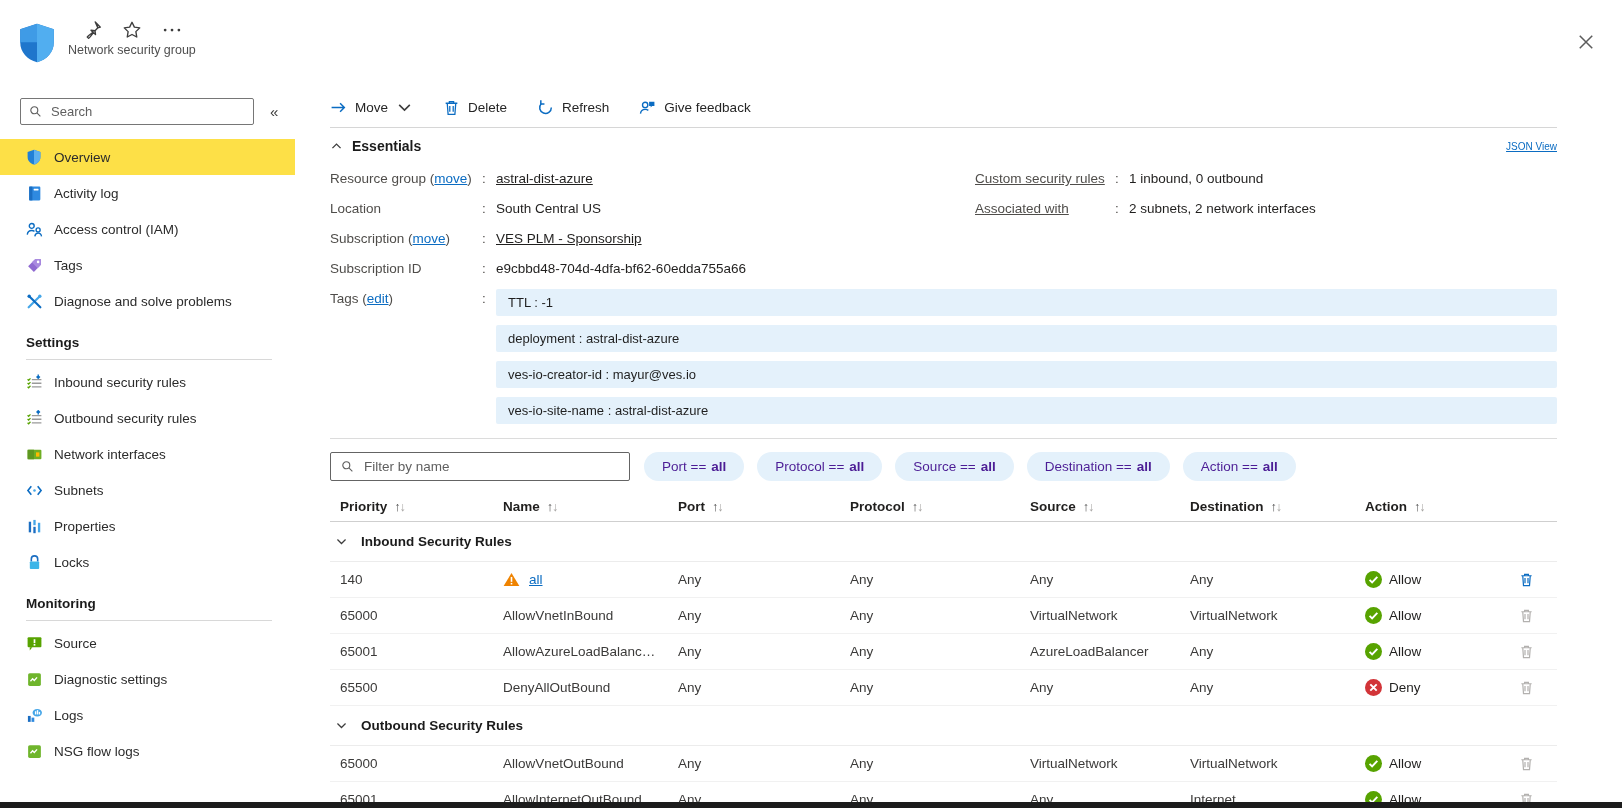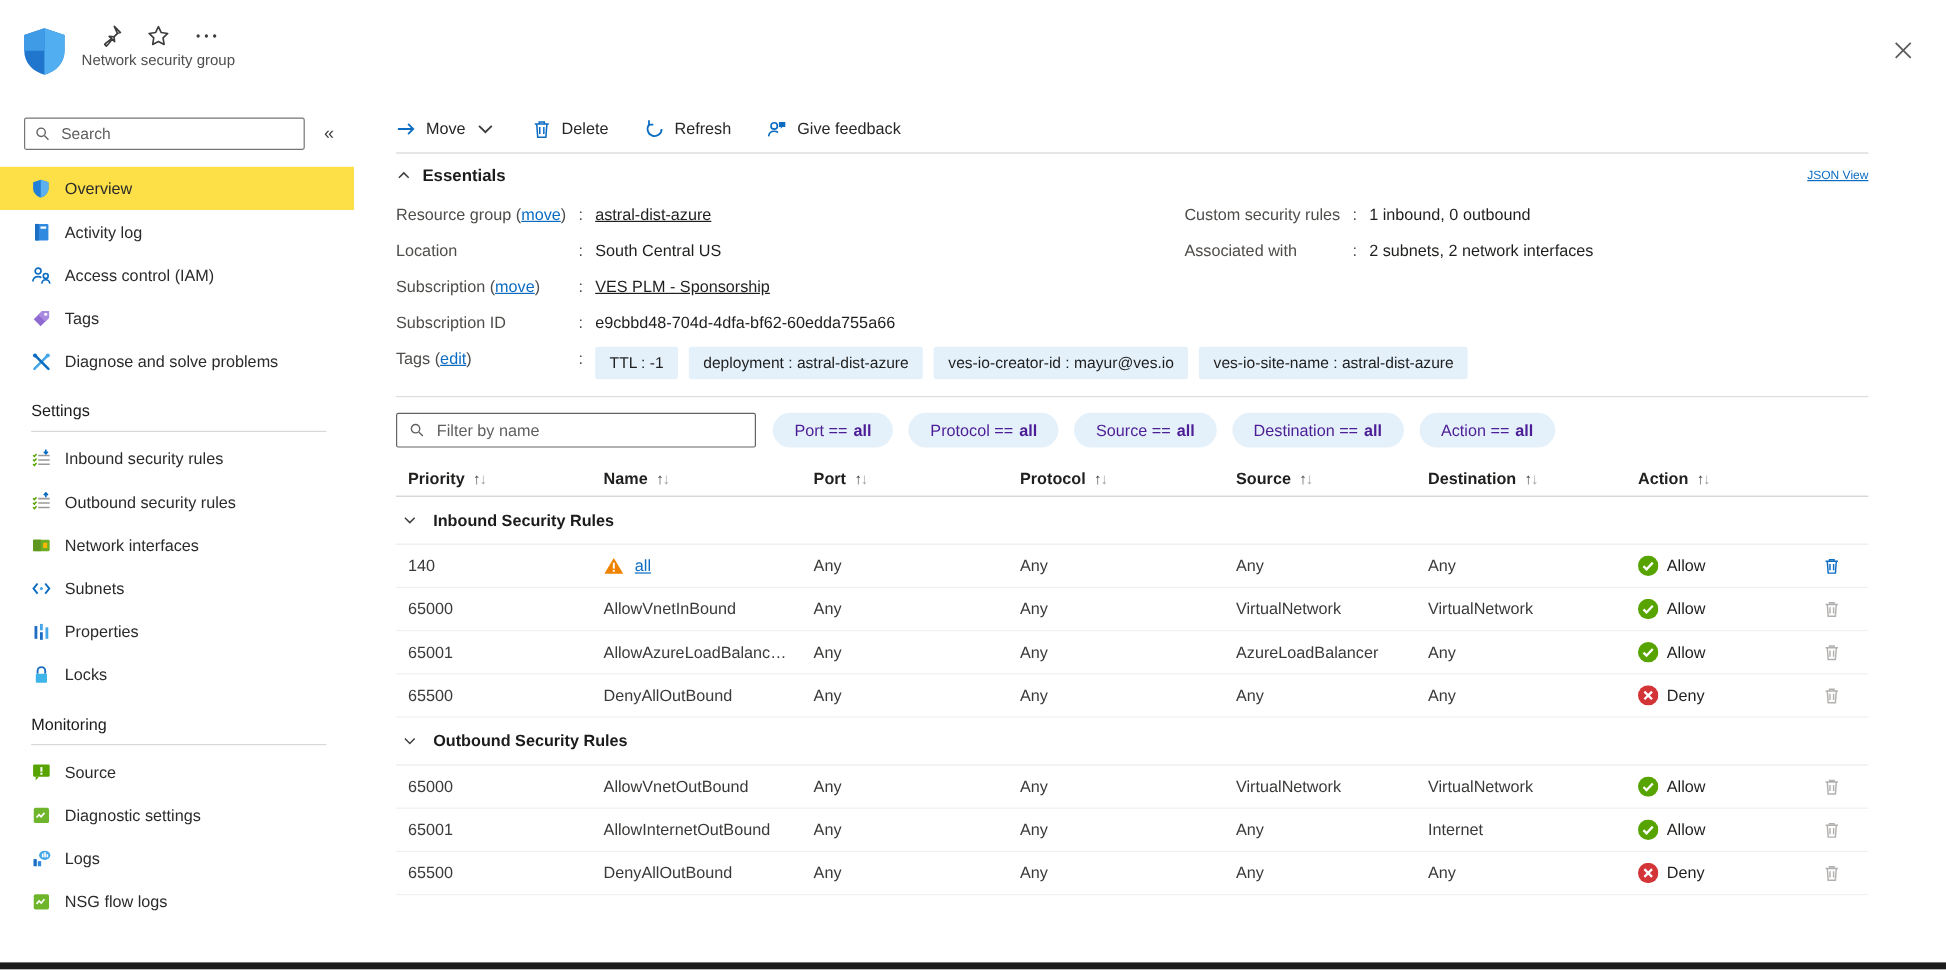--- a/index.html
+++ b/index.html
@@ -31,41 +31,41 @@
   .sidebar-search { width:234px; height:27px; border:1px solid #767676; border-radius:2px;
     display:flex; align-items:center; gap:7px; padding:0 8px; background:#fff; }
   .sidebar-search input { border:none; outline:none; flex:1; font-size:13px; font-family:inherit; color:#333; background:transparent; }
   .sidebar-search input::placeholder { color:#5f5f5f; }
   .collapse-btn { font-size:15px; color:#3a3a3a; cursor:pointer; user-select:none; }
   .nav { margin-top:14px; }
   .nav-item { display:flex; align-items:center; gap:11px; height:36px;
     font-size:13.5px; color:#2b2b2b; margin-left:-20px; padding-left:26px; margin-right:5px; cursor:pointer; }
   .nav-item.selected { background:#fde047; }
   .nav-item .nicon { width:17px; height:17px; flex:0 0 17px; display:inline-flex; }
-  .nav-section { font-size:13.5px; font-weight:400; color:#1b1b1b; margin:16px 0 0 6px; }
+  .nav-section { font-size:13.5px; font-weight:700; color:#1b1b1b; margin:16px 0 0 6px; }
   .nav-divider { border:none; border-top:1px solid #d8d8d8; margin:9px 28px 4px 6px; }
 
   
   .main { flex:1; padding:0 65px 0 30px; position:relative; }
   .toolbar { display:flex; align-items:center; gap:30px; height:40px; border-bottom:1px solid #d6d6d6; }
   .tool-btn { display:flex; align-items:center; gap:8px; font-size:13.5px; color:#262626; cursor:pointer; }
   .tool-btn svg { width:17px; height:17px; }
 
   
   .essentials { padding-top:10px; }
   .ess-header { display:flex; align-items:center; justify-content:space-between; }
   .ess-title-wrap { display:flex; align-items:center; gap:9px; cursor:pointer; }
   .ess-title { font-size:14px; font-weight:700; color:#1b1b1b; }
   .json-view { font-size:10px; }
-  .ess-body { display:flex; margin-top:15px;gap:12px; }
+  .ess-body { display:flex; margin-top:15px; }
   .ess-col-left { width:645px; flex:0 0 645px; }
   .ess-col-right { flex:1; }
   .ess-row { display:flex; margin-bottom:11px; font-size:13.5px; line-height:19px; }
   .ess-label { width:152px; color:#4f4d4a; flex:0 0 152px; }
-  .ess-col-right .ess-label { width:140px; flex:0 0 140px; }
+  .ess-col-right .ess-label { width:140px; flex:0 0 140px;text-decoration:underline; }
   .ess-colon { width:14px; color:#4f4d4a; flex:0 0 14px; }
   .ess-value { color:#201f1e; }
   .tags-row { margin-top:4px; }
   .tag-pills { display:flex; gap:9px; margin-top:-5px; }
   .tag-pill { background:#e4f1fb; padding:6px 12px; font-size:13px; color:#1f1f1f; border-radius:2px; white-space:nowrap; }
   .ess-divider { border:none; border-top:1px solid #dcdcdc; margin:3px 0 0; }
 
   
   .filter-row { display:flex; align-items:center; gap:13px; margin-top:13px; }
   .filter-input { width:300px; height:29px; border:1px solid #646464; border-radius:2px;
@@ -396,21 +396,21 @@
             <span class="ess-value">1 inbound, 0 outbound</span>
           </div>
           <div class="ess-row">
             <span class="ess-label">Associated with</span>
             <span class="ess-colon">:</span>
             <span class="ess-value">2 subnets, 2 network interfaces</span>
           </div>
         </div>
       </div>
 
-      <div class="tag-pills" style="margin-left:166px; margin-top:-30px;">
+      <div class="tag-pills" style="margin-left:166px; margin-top:-30px;flex-direction:column;">
         <span class="tag-pill">TTL : -1</span>
         <span class="tag-pill">deployment : astral-dist-azure</span>
         <span class="tag-pill">ves-io-creator-id : mayur@ves.io</span>
         <span class="tag-pill">ves-io-site-name : astral-dist-azure</span>
       </div>
       <hr class="ess-divider" style="margin-top:14px;">
     </div>
 
     <div class="filter-row">
       <div class="filter-input">

